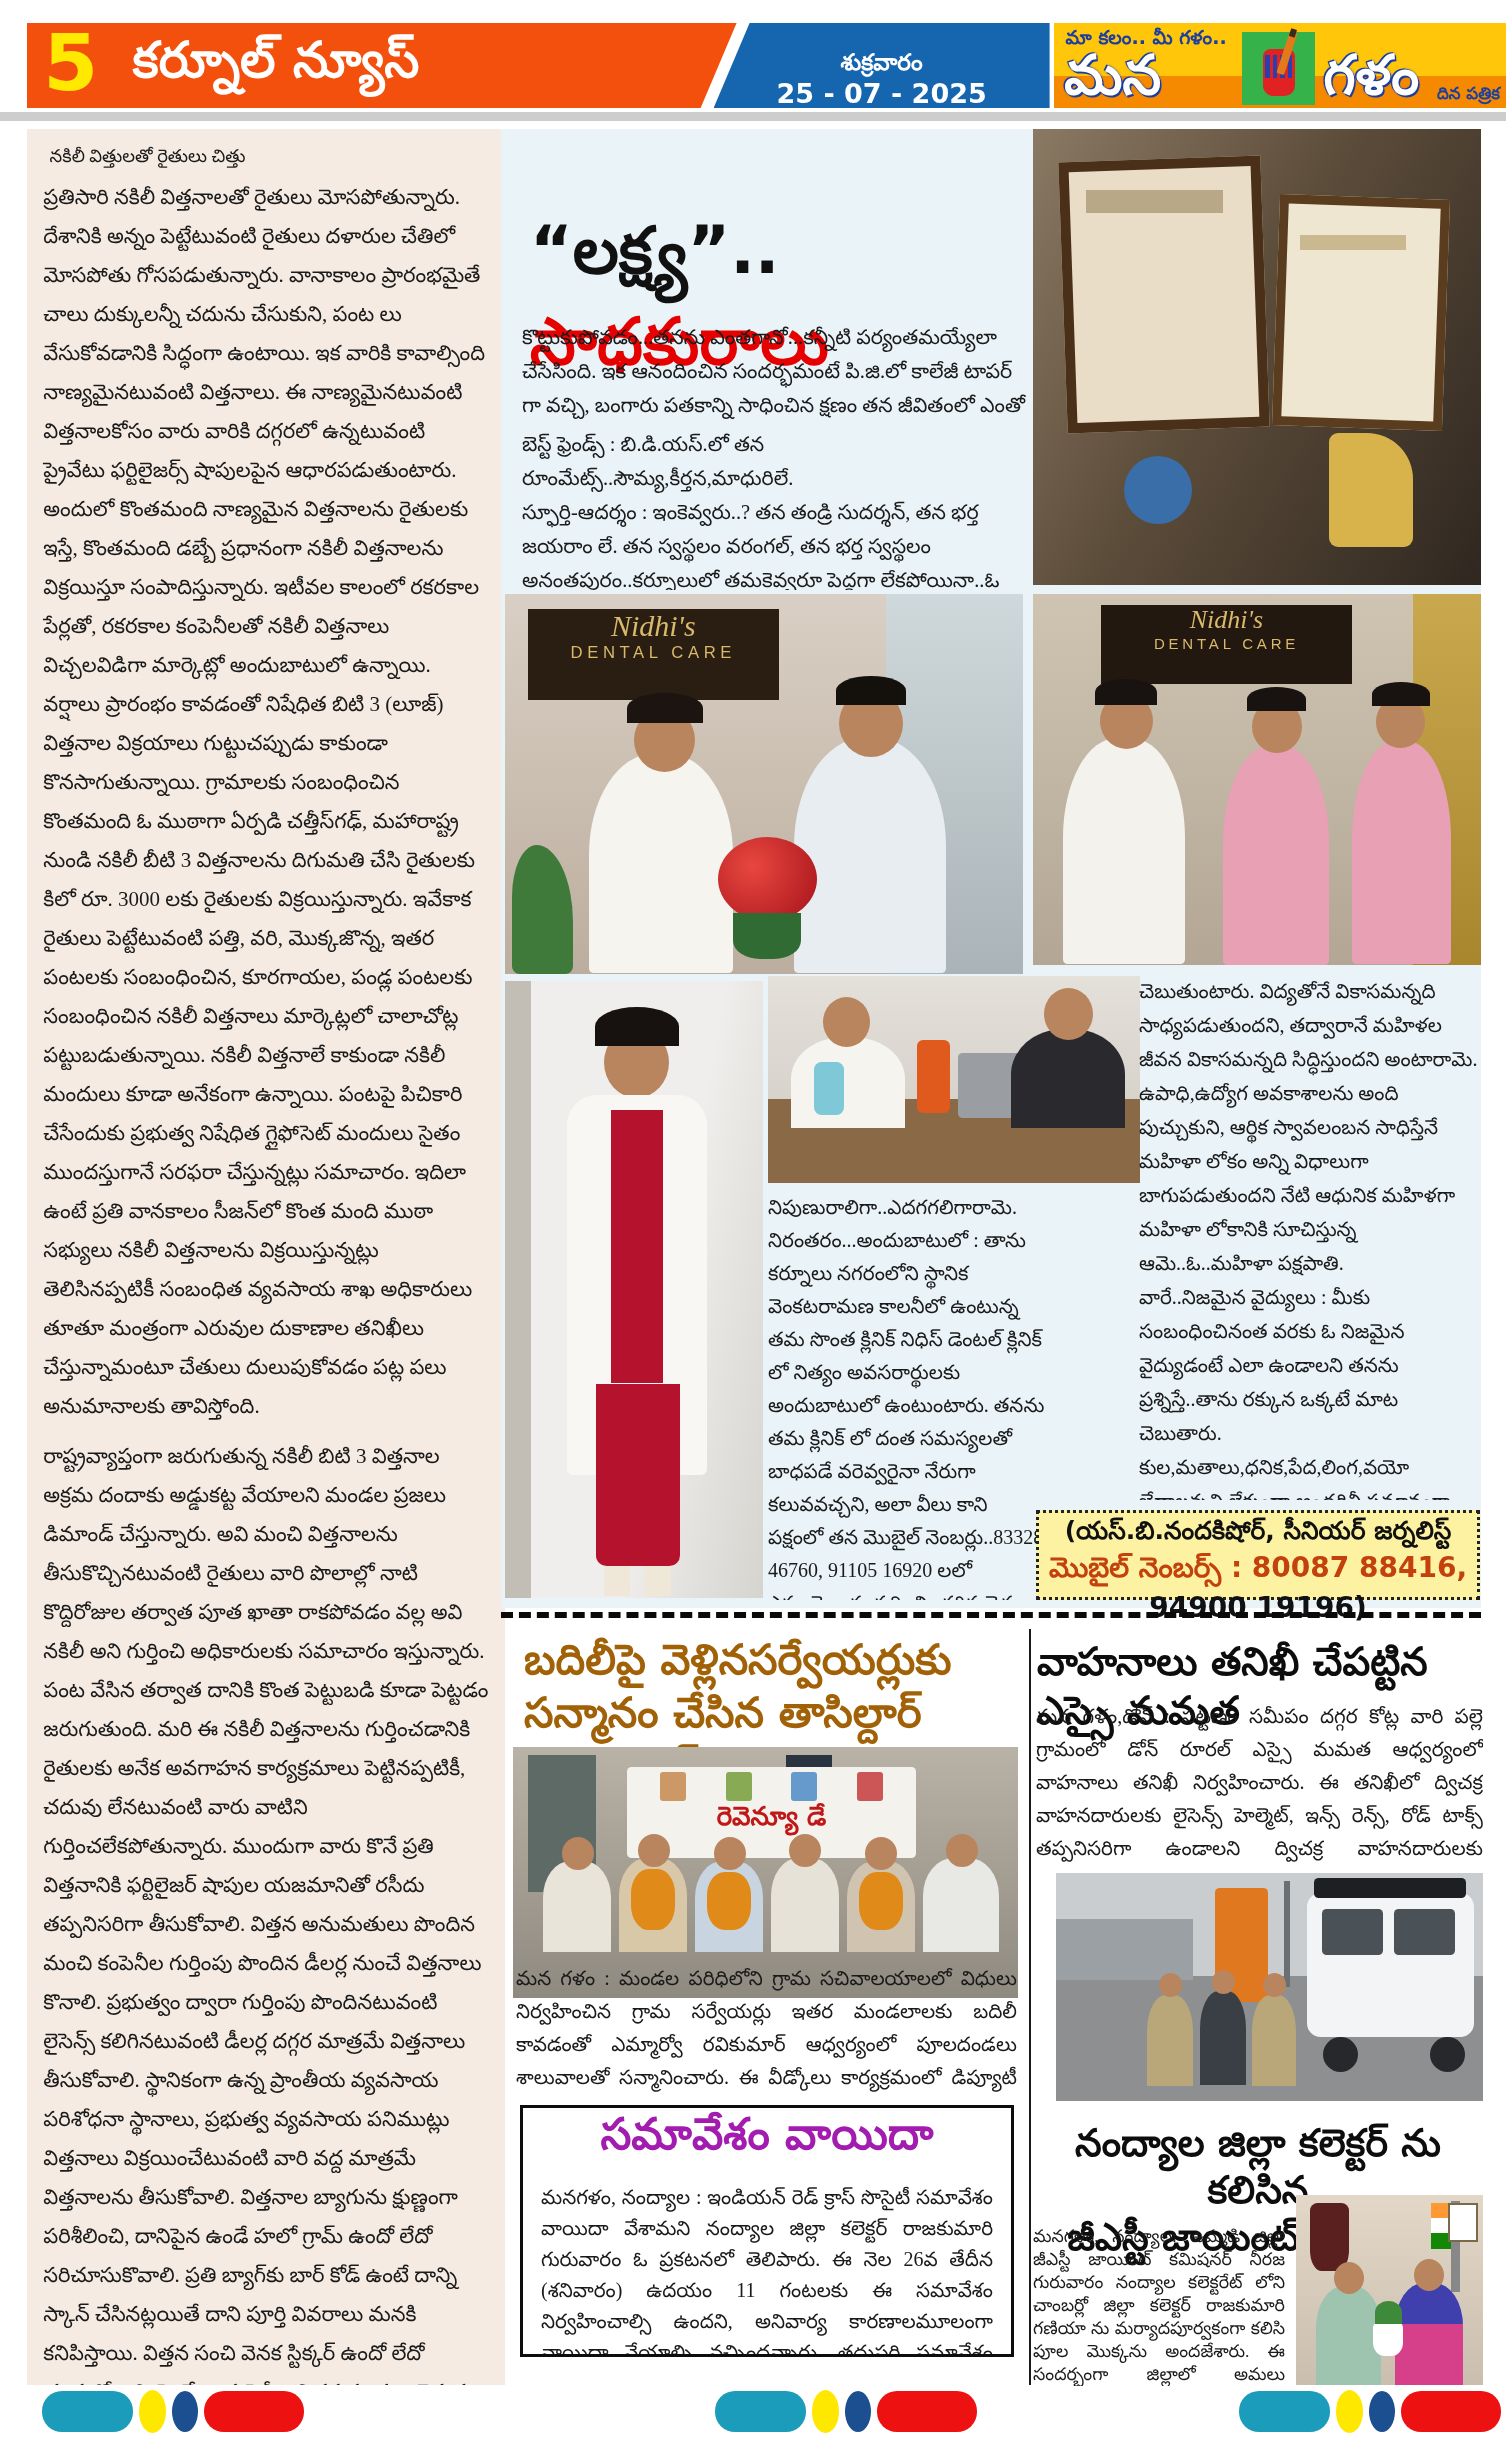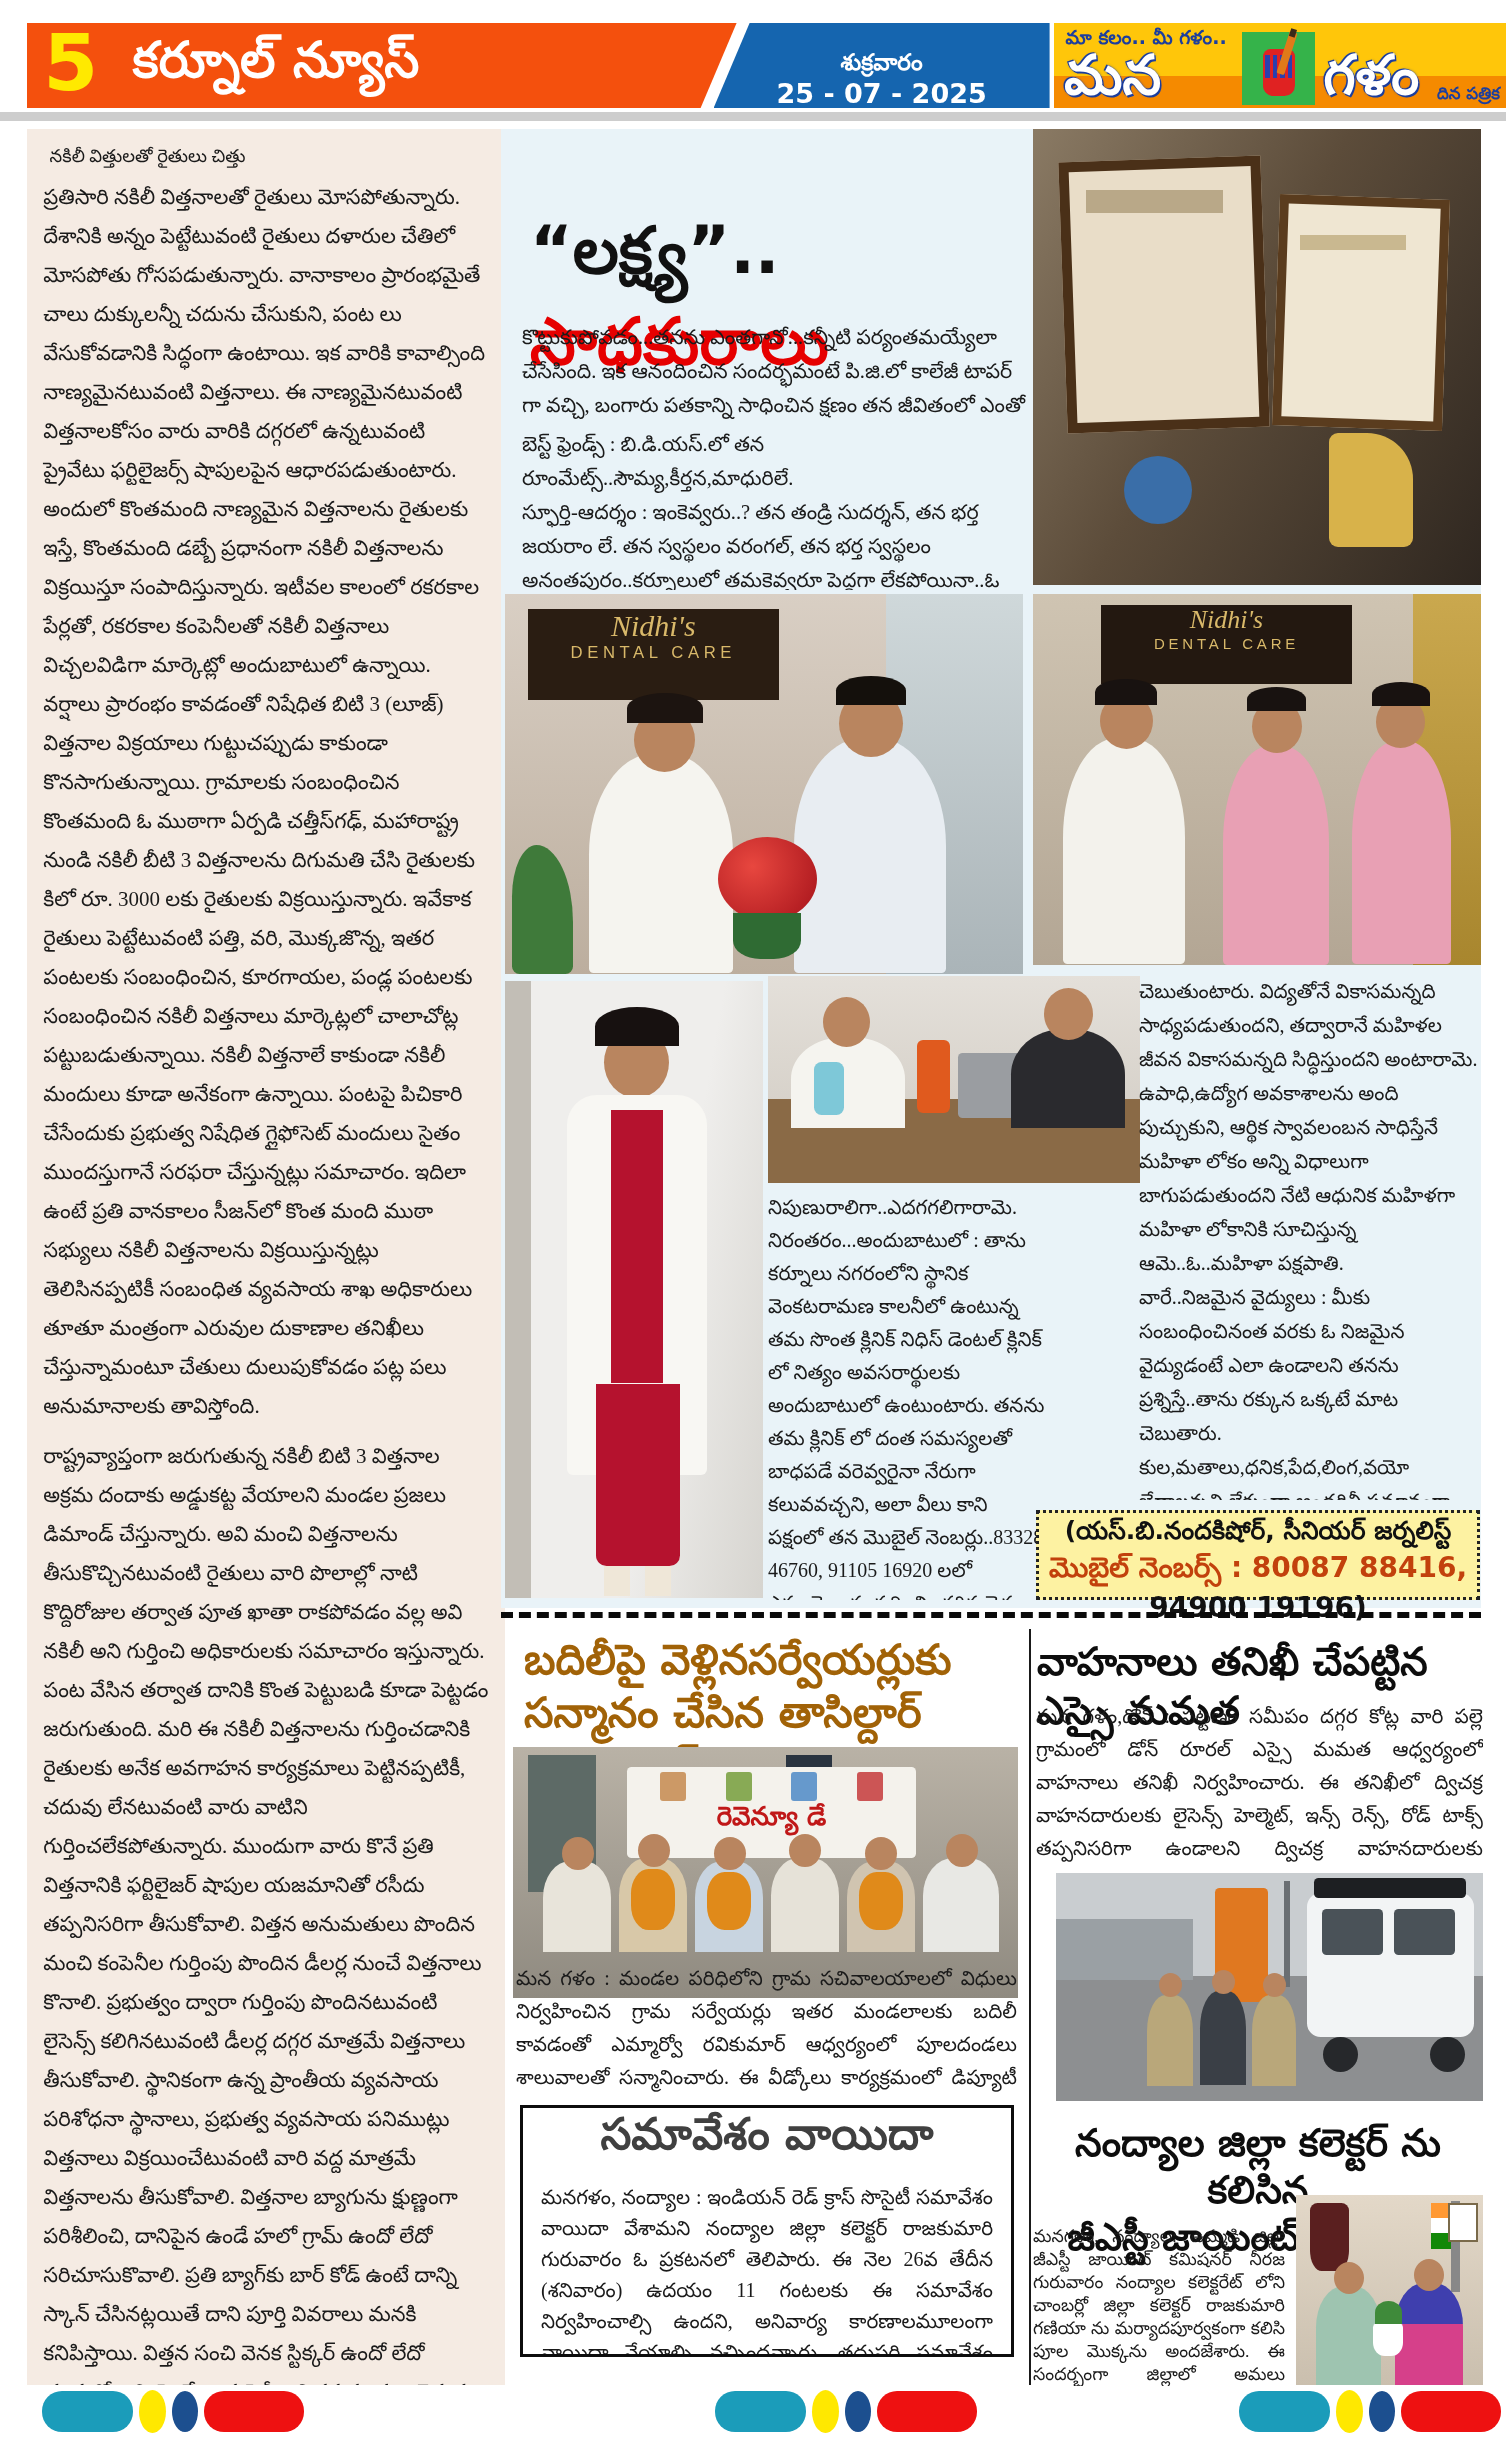--- a/index.html
+++ b/index.html
@@ -178,21 +178,21 @@
     <div class="fig" style="left:334px;top:114px;width:68px;height:91px;background:#d0c4b0;border-radius:40% 40% 0 0;"></div>
     <div class="head" style="left:352px;top:90px;width:32px;height:33px;"></div>
     <div class="blob" style="left:346px;top:125px;width:44px;height:58px;background:#e08a1a;border-radius:40%;"></div>
     <div class="fig" style="left:410px;top:111px;width:76px;height:94px;background:#e8e8e4;border-radius:40% 40% 0 0;"></div>
     <div class="head" style="left:433px;top:87px;width:32px;height:33px;"></div>
   </div>
 
   <div class="p ml" style="left:516px;top:1962px;width:501px;height:135px;font-size:20px;line-height:33px;text-align:justify;overflow:hidden;">మన గళం : మండల పరిధిలోని గ్రామ సచివాలయాలలో విధులు నిర్వహించిన గ్రామ సర్వేయర్లు ఇతర మండలాలకు బదిలీ కావడంతో ఎమ్మార్వో రవికుమార్ ఆధ్వర్యంలో పూలదండలు శాలువాలతో సన్మానించారు. ఈ వీడ్కోలు కార్యక్రమంలో డిప్యూటీ తహసిల్దార్ సునీల్ రాజు, ఆర్ఐ మస్తాన్, సచివాలయ సిబ్బంది, స్థానిక అధికారులు మరియు ప్రజా ప్రతినిధులు హాజరయ్యారు.</div>
 
   <div class="p" style="left:520px;top:2105px;width:494px;height:252px;border:3.8px solid #0d0d0d;box-sizing:border-box;background:#fff;overflow:hidden;">
-    <div class="hd" style="font-size:44px;text-align:center;color:#404040;">సమావేశం వాయిదా</div>
+    <div class="hd" style="font-size:44px;text-align:center;color:#a21caf;">సమావేశం వాయిదా</div>
     <div class="ml" style="font-size:20px;line-height:31px;padding:12px 18px 0 18px;text-align:justify;">మనగళం, నంద్యాల : ఇండియన్ రెడ్ క్రాస్ సొసైటీ సమావేశం వాయిదా వేశామని నంద్యాల జిల్లా కలెక్టర్ రాజకుమారి గురువారం ఓ ప్రకటనలో తెలిపారు. ఈ నెల 26వ తేదీన (శనివారం) ఉదయం 11 గంటలకు ఈ సమావేశం నిర్వహించాల్సి ఉందని, అనివార్య కారణాలమూలంగా వాయిదా వేయాల్సి వచ్చిందన్నారు. తదుపరి సమావేశం నిర్వహించే తేదీ, ఇతర వివరాలను సొసైటీ సభ్యులు, గౌరవ సభ్యలకు పత్రికాముఖంగా తెలుపుతామని కలెక్టర్ పేర్కొన్నారు.</div>
   </div>
 
   <div class="p hd" style="left:1037px;top:1637px;width:445px;font-size:39px;line-height:49px;color:#0d0d0d;">వాహనాలు తనిఖీ చేపట్టిన ఎస్సై మమత</div>
   <div class="p ml" style="left:1036px;top:1700px;width:447px;height:166px;font-size:20px;line-height:33px;text-align:justify;overflow:hidden;">మన గళం,డోన్ : పట్టణం సమీపం దగ్గర కోట్ల వారి పల్లె గ్రామంలో డోన్ రూరల్ ఎస్సై మమత ఆధ్వర్యంలో వాహనాలు తనిఖీ నిర్వహించారు. ఈ తనిఖీలో ద్విచక్ర వాహనదారులకు లైసెన్స్ హెల్మెట్, ఇన్స్ రెన్స్, రోడ్ టాక్స్ తప్పనిసరిగా ఉండాలని ద్విచక్ర వాహనదారులకు వివరించారు. సరైన పత్రలులేని వాహనదారులకు జరిమానా విధించినట్లు తెలిపారు.</div>
 
   <div class="photo" style="left:1056px;top:1873px;width:427px;height:228px;background:linear-gradient(#c9cdd0 45%,#8d8f91 45%);">
     <div class="blob" style="left:0;top:46px;width:137px;height:61px;background:#9aa0a4;"></div>
     <div class="blob" style="left:159px;top:15px;width:53px;height:114px;background:#e07820;border-radius:4.6px;"></div>
     <div class="blob" style="left:228px;top:7.6px;width:6px;height:106px;background:#6a6f73;"></div>

